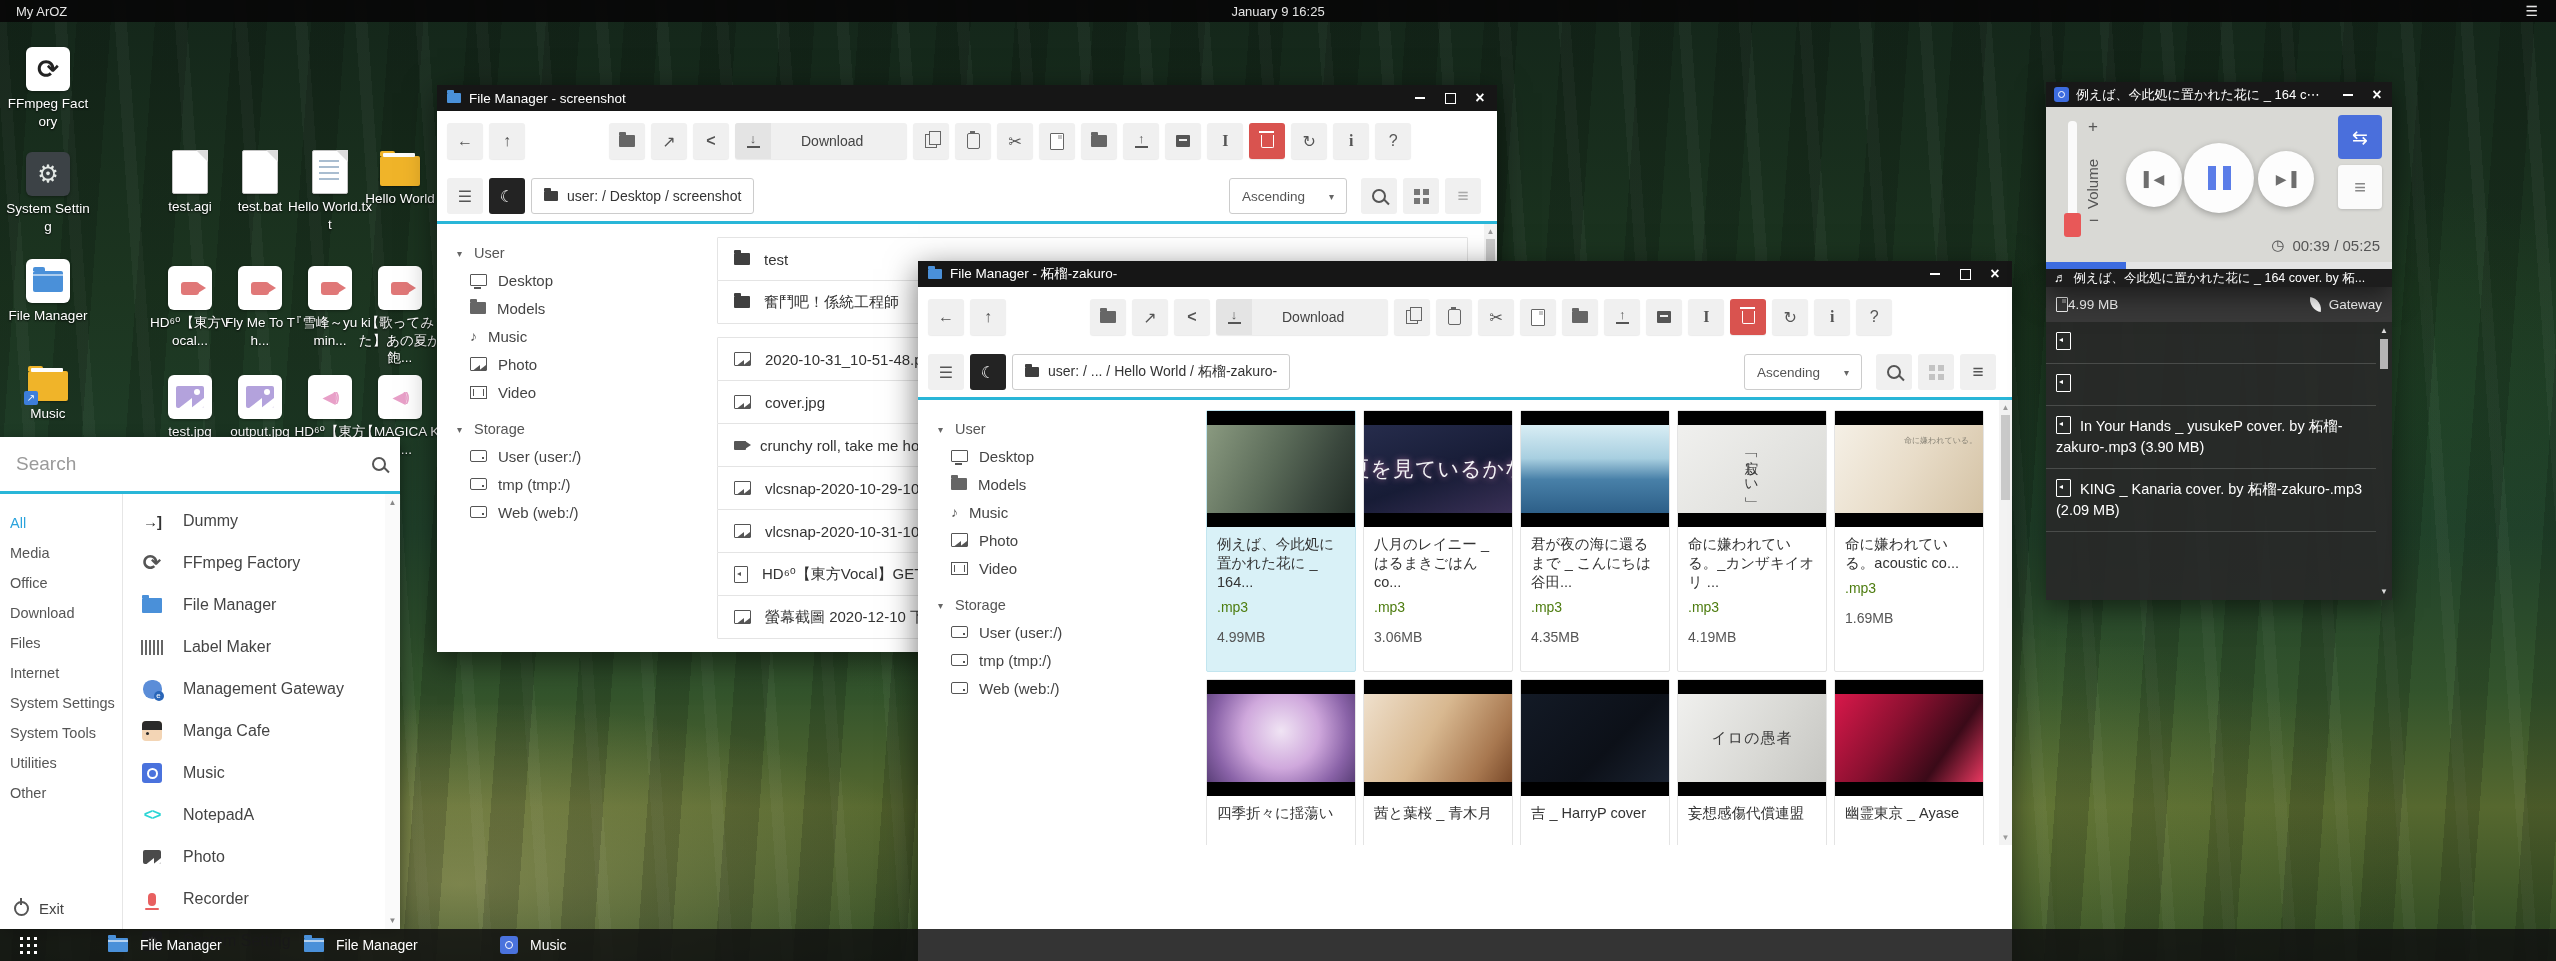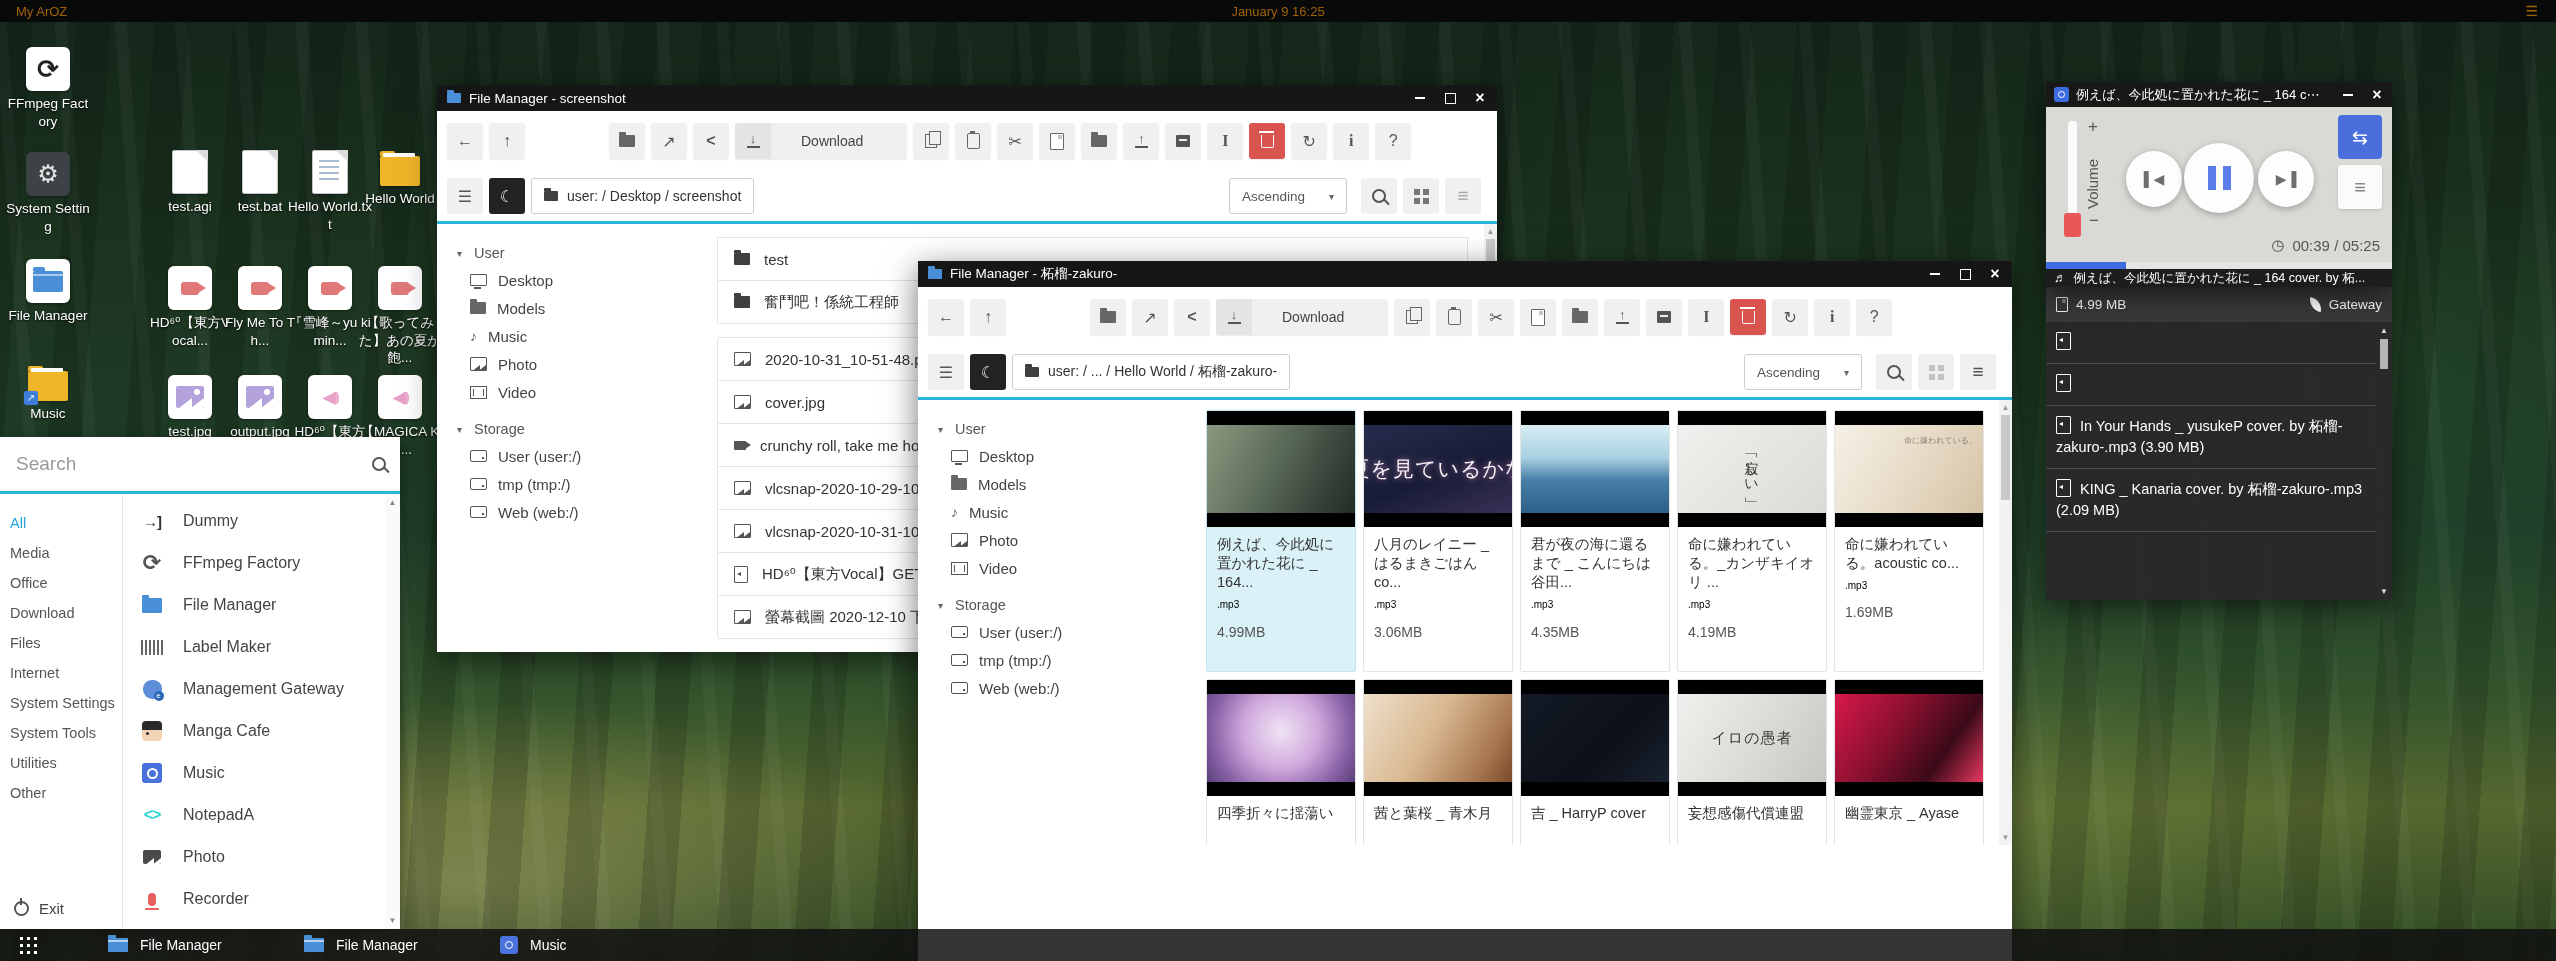--- a/index.html
+++ b/index.html
@@ -10,21 +10,21 @@
     background:
       radial-gradient(ellipse 700px 260px at 18% 92%, rgba(195,185,120,.45), transparent 70%),
       radial-gradient(ellipse 900px 350px at 70% 88%, rgba(150,170,80,.35), transparent 70%),
       radial-gradient(ellipse 500px 300px at 45% 60%, rgba(60,110,60,.30), transparent 70%),
       radial-gradient(ellipse 600px 300px at 90% 40%, rgba(40,90,45,.35), transparent 70%),
       linear-gradient(180deg,#14261a 0%,#1c3520 30%,#20402a 55%,#33542c 72%,#56682f 84%,#2e4a24 100%);}
   .wall::after{content:"";position:absolute;inset:0;
     background:repeating-linear-gradient(94deg, rgba(0,0,0,.14) 0 34px, transparent 34px 78px),
                repeating-linear-gradient(86deg, rgba(255,255,255,.035) 0 12px, transparent 12px 60px);}
   
-  .topbar{left:0;top:0;width:2556px;height:22px;background:rgba(8,8,8,.96);color:#a16207;
+  .topbar{left:0;top:0;width:2556px;height:22px;background:rgba(8,8,8,.96);color:#e5e5e5;
     display:flex;align-items:center;font-size:13px;z-index:30}
   .topbar .brand{margin-left:16px}
   .topbar .clock{position:absolute;left:0;right:0;text-align:center}
   .topbar .tmenu{margin-left:auto;margin-right:18px;font-size:14px;z-index:1}
   
   .dicon{position:absolute;width:86px;text-align:center;z-index:2}
   .dcard{width:44px;height:44px;margin:0 auto;background:#fff;border-radius:6px;
     box-shadow:0 1px 3px rgba(0,0,0,.35);display:flex;align-items:center;justify-content:center;position:relative}
   .dcard.dark{background:#3c4246}
   .dlbl{margin-top:4px;font-size:13.5px;line-height:1.3;color:#fff;text-shadow:0 1px 2px rgba(0,0,0,.9);
@@ -171,21 +171,21 @@
     font-size:8px;padding:3px 0;flex:none}
   .vthumb{width:9px;height:85px;background:#c9c9c9;margin-top:3px}
   .vfill{flex:1}
   
   .tiles{flex:1;padding:10px 4px 0 10px;display:flex;flex-wrap:wrap;gap:7px;align-content:flex-start;overflow:hidden}
   .tile{width:148px;height:260px;background:#fff;border:1px solid #e4e4e4;border-radius:2px;flex:none}
   .tile.sel{background:#d9f1f7;border-color:#c2e5ef}
   .thumbw{height:116px;background:#000;display:flex;align-items:center;justify-content:center;overflow:hidden}
   .th{width:100%;height:76%;position:relative;display:flex;align-items:center;justify-content:center}
   .tmeta{padding:8px 10px;font-size:14.5px;color:#333;line-height:1.32}
-  .text-ext{color:#000000;margin-top:6px;font-size:10px}
+  .text-ext{color:#4d7c0f;margin-top:6px;font-size:14px}
   .text-size{color:#555;margin-top:11px;font-size:14px}
   .th-city{background:linear-gradient(115deg,#8a9a80,#5a6a58 45%,#39463c 75%,#222d26)}
   .th-night{background:linear-gradient(160deg,#262c4c,#171c36 55%,#3a3056)}
   .th-night span{color:#f2f2f5;font-size:21px;letter-spacing:1px;text-shadow:0 0 6px rgba(230,140,190,.8);white-space:nowrap}
   .th-sea{background:linear-gradient(180deg,#d8edf4 0%,#a8cfe0 38%,#4880a8 62%,#2d5f88 100%)}
   .th-paper{background:linear-gradient(135deg,#f0f0ee,#dadad6)}
   .th-paper span{writing-mode:vertical-rl;font-size:14px;color:#3a3a3a;letter-spacing:2px}
   .th-girl{background:linear-gradient(120deg,#f5f0e6,#e8dcc8 50%,#d4c2a4)}
   .th-girl span{position:absolute;top:10px;right:6px;font-size:8px;color:#8a8578}
   .th-pair{background:radial-gradient(circle at 50% 42%,#f0e4f4,#cfa8dc 42%,#8a63a8 75%,#5a3f78)}
@@ -219,21 +219,21 @@
   .plst{position:absolute;right:10px;top:58px;width:44px;height:44px;background:#fbfbfb;border-radius:4px;
     color:#888;font-size:20px;display:flex;align-items:center;justify-content:center;box-shadow:0 1px 3px rgba(0,0,0,.15)}
   .ptime{position:absolute;right:12px;bottom:8px;font-size:15px;color:#555;display:flex;gap:8px;align-items:center}
   .pprog{height:7px;background:#e4e4e4;position:relative}
   .pfill{position:absolute;left:0;top:0;bottom:0;width:23%;background:#3d6ce0}
   .pnow{height:18px;background:#1d1d1d;color:#fff;font-size:12.5px;display:flex;align-items:center;gap:7px;
     padding:0 8px;white-space:nowrap;overflow:hidden}
   
   .playlist{left:2046px;top:287px;width:346px;height:313px;background:rgba(40,40,40,.92);z-index:11;position:absolute;
     box-shadow:0 8px 26px rgba(0,0,0,.5)}
-  .plhead{height:35px;background:rgba(58,58,58,.95);display:flex;align-items:center;gap:8px;padding:0 10px;
+  .plhead{height:35px;background:rgba(58,58,58,.95);display:flex;align-items:center;gap:0;padding:0 10px;
     color:#fff;font-size:13.5px}
   .leaf{width:13px;height:13px;background:#fff;border-radius:0 13px 0 13px;transform:rotate(10deg)}
   .plitems{position:absolute;left:0;top:35px;right:16px;bottom:0;overflow:hidden}
   .plitem{padding:10px 8px 10px 10px;color:#fff;font-size:14.5px;line-height:1.45;
     border-bottom:1px solid rgba(255,255,255,.16)}
   .plitem .gaud-w{width:13px;height:16px;border:1.4px solid #fff;border-radius:1px;display:inline-block;
     position:relative;vertical-align:-3px;margin-right:9px}
   .plitem .gaud-w::after{content:"◂";position:absolute;left:2px;top:1px;font-size:8px;color:#fff}
   .plscroll{position:absolute;right:0;top:35px;bottom:0;width:16px;display:flex;flex-direction:column;
     align-items:center;color:#ddd;font-size:8px;padding:4px 0}

